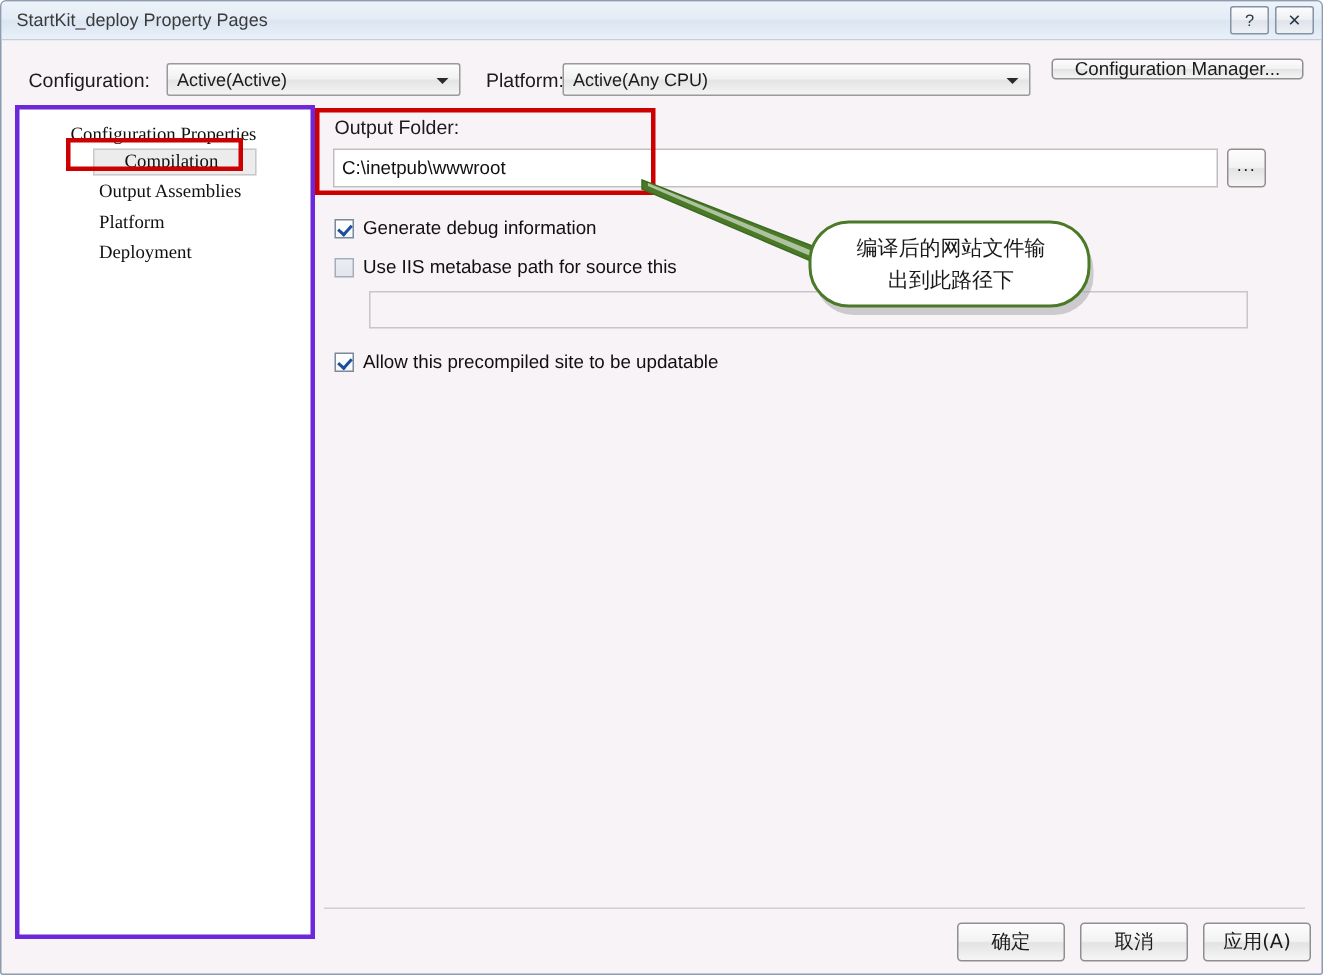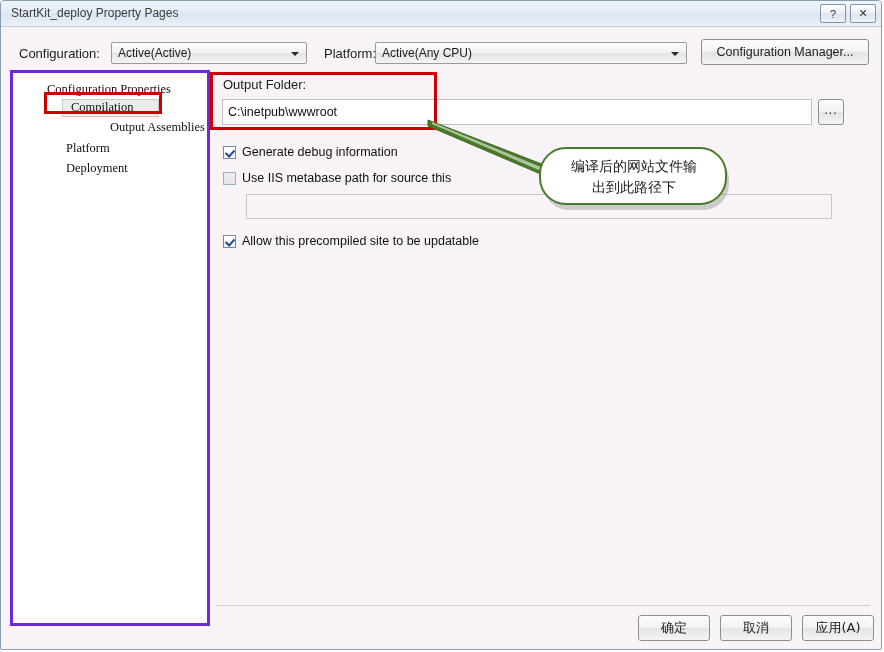--- a/index.html
+++ b/index.html
@@ -112,21 +112,21 @@
     border: 1px solid #8f8f8f;
     border-radius: 3px;
     background: linear-gradient(to bottom, #fdfdfd 0%, #f2f2f2 48%, #e3e3e3 52%, #f5f5f5 100%);
     font-size: 12.5px;
     color: #1b1b1b;
     display: flex;
     align-items: center;
     justify-content: center;
     cursor: default;
   }
-  #btn-config-mgr { left: 700px; top: 38px; width: 168px; height: 26px; }
+  #btn-config-mgr { left: 700px; top: 38px; width: 168px; height: 14px; }
 
   
   .tree-panel {
     position: absolute;
     left: 9px; top: 69px;
     width: 200px;
     height: 556px;
     box-sizing: border-box;
     background: #ffffff;
     border: 3px solid #6d28d9;
@@ -136,23 +136,23 @@
     position: absolute;
     font-size: 12.5px;
     color: #101010;
     white-space: nowrap;
     cursor: default;
   }
   #tree-root  { left: 34px; top: 9px; }
   #tree-comp  { left: 49px; top: 26px;
                 background: #ececec;
                 border: 1px solid #c9c9c9;
-                padding: 0px 4px 1px 8px;
+                padding: 0px 4px 1px 20px;
                 width: 83px; }
-  #tree-out   { left: 53px; top: 47px; margin-left: 44px; }
+  #tree-out   { left: 53px; top: 47px; }
   #tree-sign  { left: 53px; top: 68px; }
   #tree-dep   { left: 53px; top: 88px; }
 
   
   #lbl-output-folder {
     left: 222px; top: 76px;
     font-size: 13px;
   }
   .textbox {
     position: absolute;

